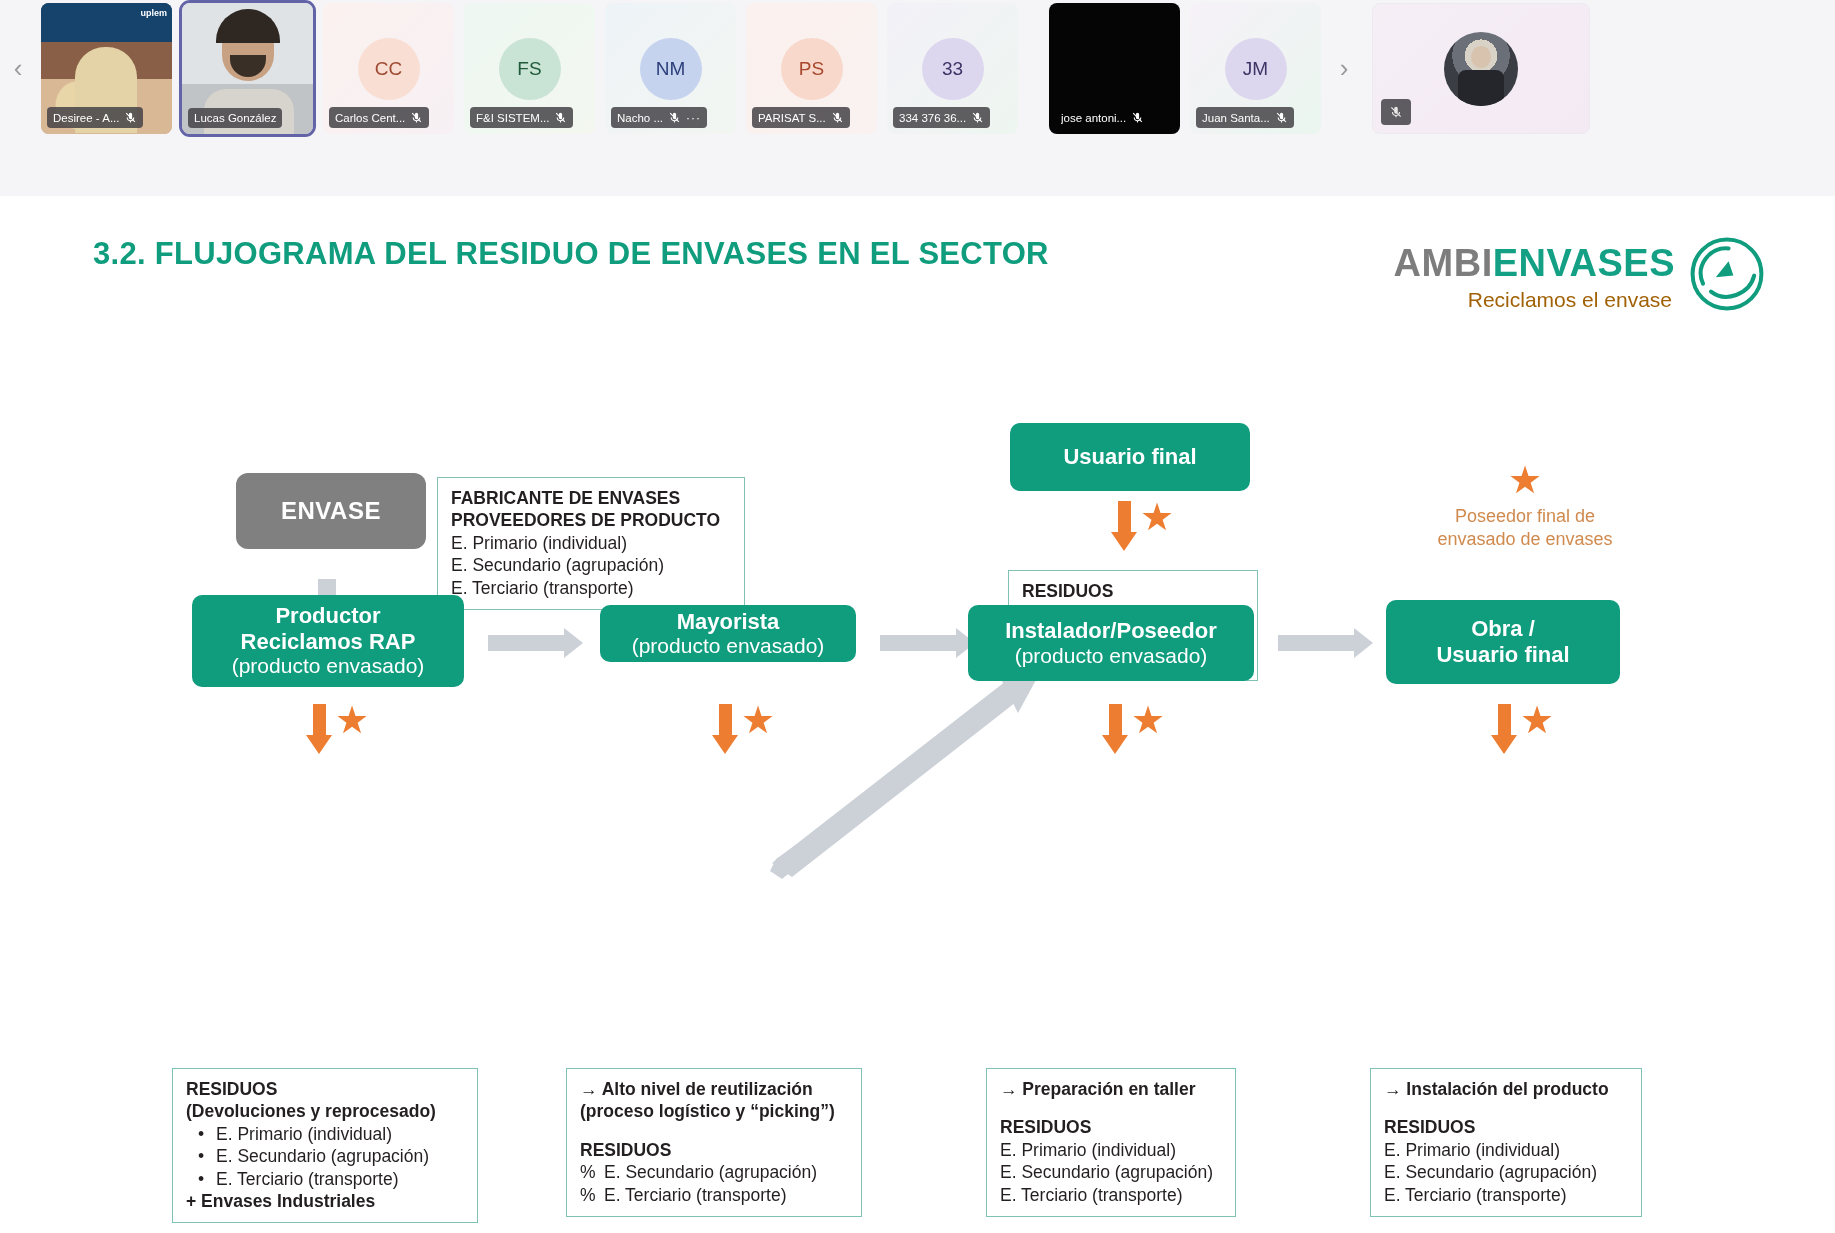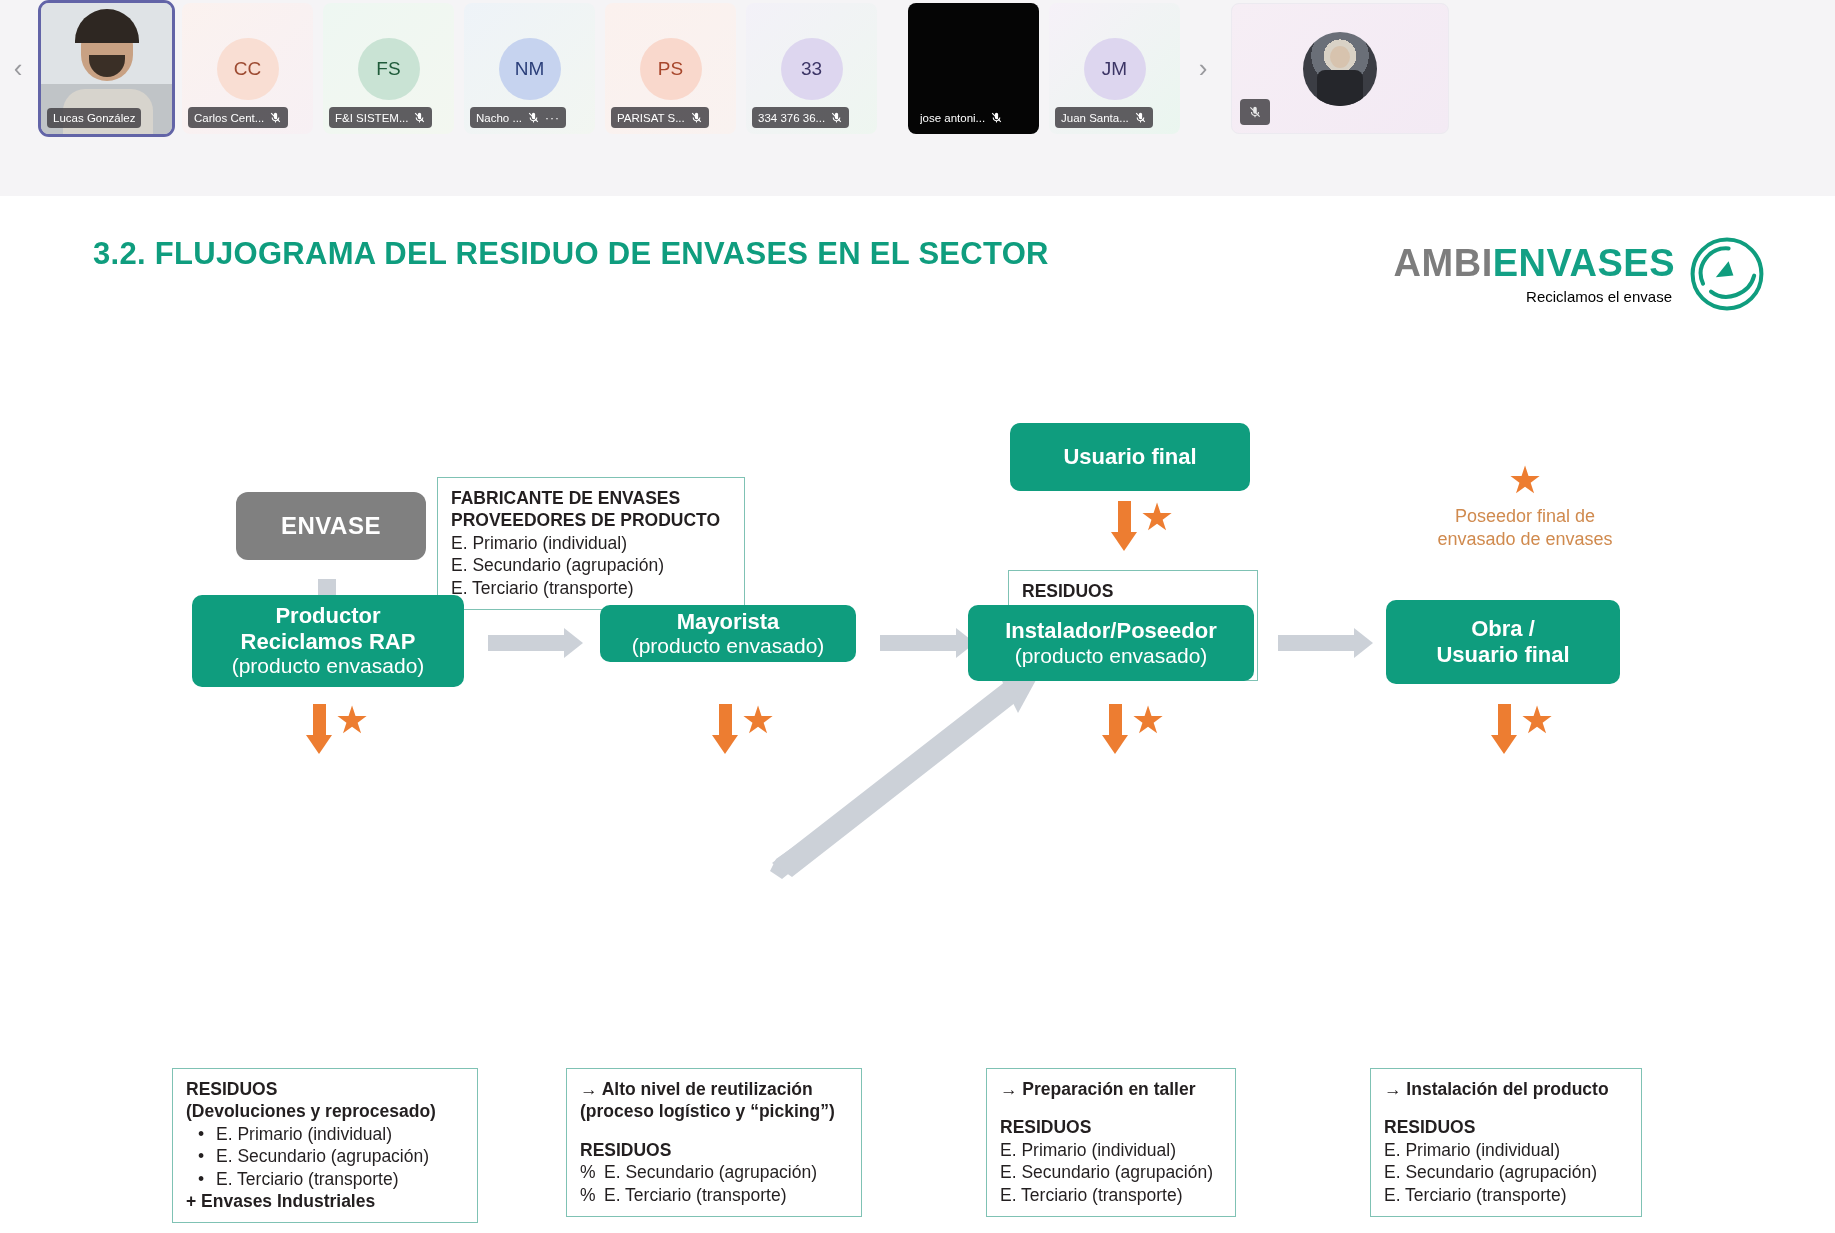--- a/index.html
+++ b/index.html
@@ -94,21 +94,21 @@
     position:absolute; left:93px; top:40px;
     font-size:31px; font-weight:bold; letter-spacing:0.3px;
     color:#0f9d7e;
     font-family:"Liberation Sans", sans-serif;
   }
   
   .logo { position:absolute; right:68px; top:30px; width:400px; height:90px; }
   .logo-word { position:absolute; right:92px; top:16px; font-size:38px; font-weight:bold; letter-spacing:0.5px; }
   .logo-word .g1 { color:#7d7d7d; }
   .logo-word .g2 { color:#13a085; }
-  .logo-tag { position:absolute; right:95px; top:62px; font-size:15px; color:#000000; }
+  .logo-tag { position:absolute; right:95px; top:62px; font-size:21px; color:#a16207; }
   .logo-mark { position:absolute; right:0px; top:8px; width:80px; height:80px; }
 
   
   .gbox {
     position:absolute;
     background:#0f9d7e; color:#ffffff;
     border-radius:10px;
     display:flex; flex-direction:column; align-items:center; justify-content:center;
     text-align:center; line-height:1.16;
   }
@@ -168,20 +168,34 @@
   .diag { position:absolute; left:770px; top:455px; width:280px; height:230px; }
 </style>
 </head>
 <body>
 
 <div class="filmstrip">
   <div class="strip-inner">
 
     <div class="nav-arrow">‹</div>
 
+    <div class="tile video-photo" style="background:linear-gradient(180deg,#1e3f63 0 52%, #c9a37e 52% 100%);">
+      <div style="position:absolute;left:0;top:0;width:100%;height:100%;background:
+          radial-gradient(ellipse at 28% 78%, #e8d6a8 0 16%, transparent 17%),
+          linear-gradient(180deg,#16436c 0 30%, #8a5f48 30% 58%, #d9b896 58% 100%);"></div>
+      <div style="position:absolute;right:5px;top:5px;font-size:9px;color:#fff;font-weight:bold;">uplem</div>
+      <div style="position:absolute;left:34px;top:44px;width:62px;height:86px;border-radius:30px 30px 0 0;background:#e3d3a6;"></div>
+      <div class="namebar">
+        <span class="nm">Desiree - A...</span>
+        <svg class="mic-ico" viewBox="0 0 24 24">
+          <path fill="#fff" d="M12 3a3 3 0 0 0-3 3v6a3 3 0 0 0 6 0V6a3 3 0 0 0-3-3zm7 9a7 7 0 0 1-6 6.92V21h-2v-2.08A7 7 0 0 1 5 12h2a5 5 0 0 0 10 0h2z"></path>
+          <path stroke="#fff" stroke-width="2" d="M4 4l16 16"></path>
+        </svg>
+      </div>
+    </div>
 
     <div class="tile selected" style="background:#cfd3d6;">
       <div style="position:absolute;left:0;top:0;width:100%;height:100%;background:linear-gradient(180deg,#dfe3e6 0 62%, #c0c4c7 62% 100%);"></div>
       <div style="position:absolute;left:40px;top:16px;width:52px;height:62px;border-radius:26px;background:#c8a183;"></div>
       <div style="position:absolute;left:34px;top:6px;width:64px;height:34px;border-radius:32px 32px 0 0;background:#2e2722;"></div>
       <div style="position:absolute;left:48px;top:52px;width:36px;height:22px;border-radius:0 0 18px 18px;background:#3a2f26;"></div>
       <div style="position:absolute;left:22px;top:86px;width:90px;height:48px;border-radius:22px 22px 0 0;background:#d7d4cd;"></div>
       <div class="namebar">
         <span class="nm">Lucas González</span>
       </div>
@@ -301,21 +315,21 @@
     </div>
     <div class="logo-tag">Reciclamos el envase</div>
     <svg class="logo-mark" viewBox="0 0 100 100">
       <path d="M50 7c24 0 43 19 43 43S74 93 50 93 7 74 7 50 26 7 50 7z" fill="none" stroke="#0f9d7e" stroke-width="5"></path>
       <path d="M20 62 C10 40 28 16 52 18" fill="none" stroke="#0f9d7e" stroke-width="5" stroke-linecap="round"></path>
       <path d="M30 72 C48 86 78 76 84 52" fill="none" stroke="#0f9d7e" stroke-width="5" stroke-linecap="round"></path>
       <path d="M36 54 L52 34 L58 52 Z" fill="#0f9d7e"></path>
     </svg>
   </div>
 
-  <div class="graybox" style="left:236px; top:296px; width:190px; height:68px;">
+  <div class="graybox" style="left:236px; top:277px; width:190px; height:76px;">
     <span>ENVASE</span>
   </div>
 
   <div class="gray-down" style="left:312px; top:383px; height:78px;">
     <div class="shaft" style="height:58px;"></div>
     <div class="head" style="top:56px;"></div>
   </div>
 
   <div class="tbox" style="left:437px; top:281px; width:308px;">
     <div class="hd">FABRICANTE DE ENVASES</div>

